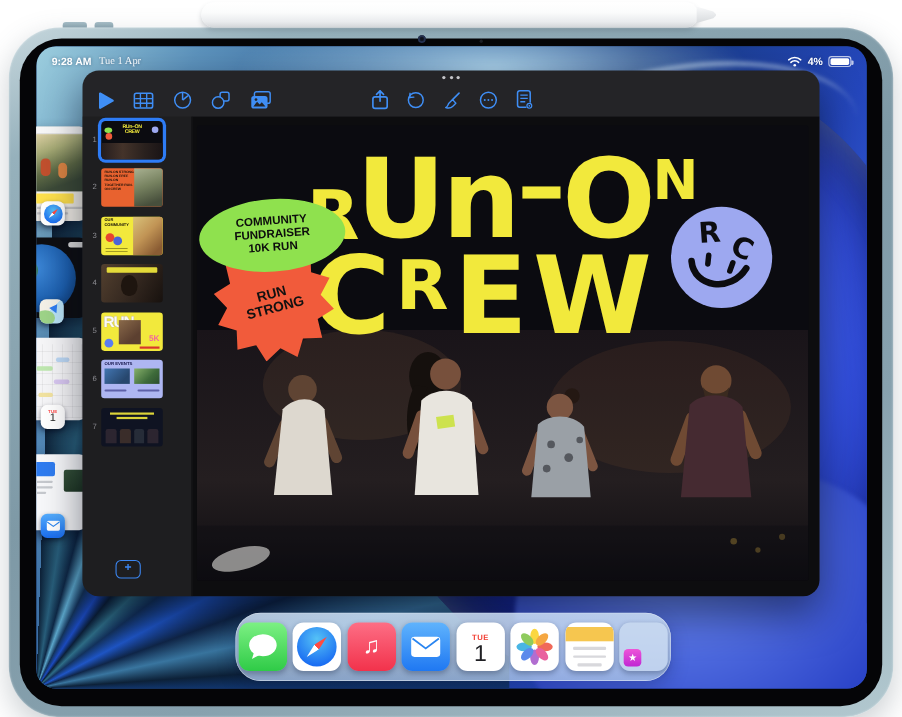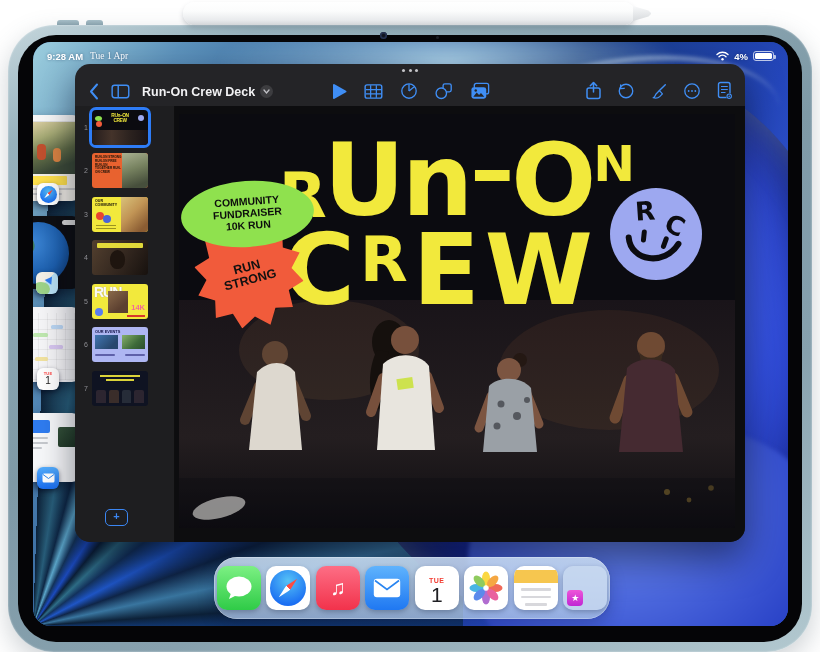--- a/index.html
+++ b/index.html
@@ -343,37 +343,20 @@
       </div>
 
       <div class="kn">
         <div class="kn-dots">
             <i></i>
             <i></i>
             <i></i>
           </div>
 
         <div class="kn-toolbar">
-          <div class="tg-left">
-            <svg class="icon" width="10" height="17" viewBox="0 0 10 17">
-              <path d="M8,1.5 L2,8.5 L8,15.5" stroke="#3F8EF5" stroke-width="2" fill="none" stroke-linecap="round" stroke-linejoin="round"></path>
-            </svg>
-            <svg class="icon" width="19" height="17" viewBox="0 0 20 17">
-              <rect x="1.2" y="2" width="17.5" height="13" rx="2.5" stroke="#3F8EF5" stroke-width="1.5" fill="none"></rect>
-              <line x1="7.6" y1="2.5" x2="7.6" y2="14.5" stroke="#3F8EF5" stroke-width="1.5"></line>
-            </svg>
-            <span class="kn-title">
-              <span>Run-On Crew Deck</span>
-              <span class="chev-circle">
-                <svg width="7" height="5" viewBox="0 0 7 5">
-                    <path d="M1,1 L3.5,4 L6,1" stroke="#bfbfc4" stroke-width="1.3" fill="none" stroke-linecap="round"></path>
-                  </svg>
-              </span>
-            </span>
-          </div>
 
           <div class="tg-center">
             <svg class="icon" width="15" height="17" viewBox="0 0 15 17">
               <path d="M2,2 L13.5,8.5 L2,15 Z" fill="#3F8EF5" stroke="#3F8EF5" stroke-width="2" stroke-linejoin="round"></path>
             </svg>
             <svg class="icon" width="19" height="17" viewBox="0 0 20 17">
               <rect x="1.2" y="1.5" width="17.5" height="14" rx="2" stroke="#3F8EF5" stroke-width="1.5" fill="none"></rect>
               <line x1="7" y1="2" x2="7" y2="15" stroke="#3F8EF5" stroke-width="1.3"></line>
               <line x1="13" y1="2" x2="13" y2="15" stroke="#3F8EF5" stroke-width="1.3"></line>
               <line x1="2" y1="6.5" x2="18.5" y2="6.5" stroke="#3F8EF5" stroke-width="1.3"></line>
@@ -468,21 +451,21 @@
                   <div class="bar"></div>
                   <div class="head"></div>
                 </div>
             </div>
 
             <div class="thumb-row">
               <span class="thumb-num">5</span>
               <div class="thumb t5">
                 <div class="run">RUN</div>
                 <div class="ph"></div>
-                <div class="tenk">14K</div>
+                <div class="tenk">5K</div>
                 <i class="bdg"></i>
                   <div class="sub"></div>
               </div>
             </div>
 
             <div class="thumb-row">
               <span class="thumb-num">6</span>
               <div class="thumb t6">
                 <div class="tx">OUR EVENTS</div>
                 <div class="p1"></div>

